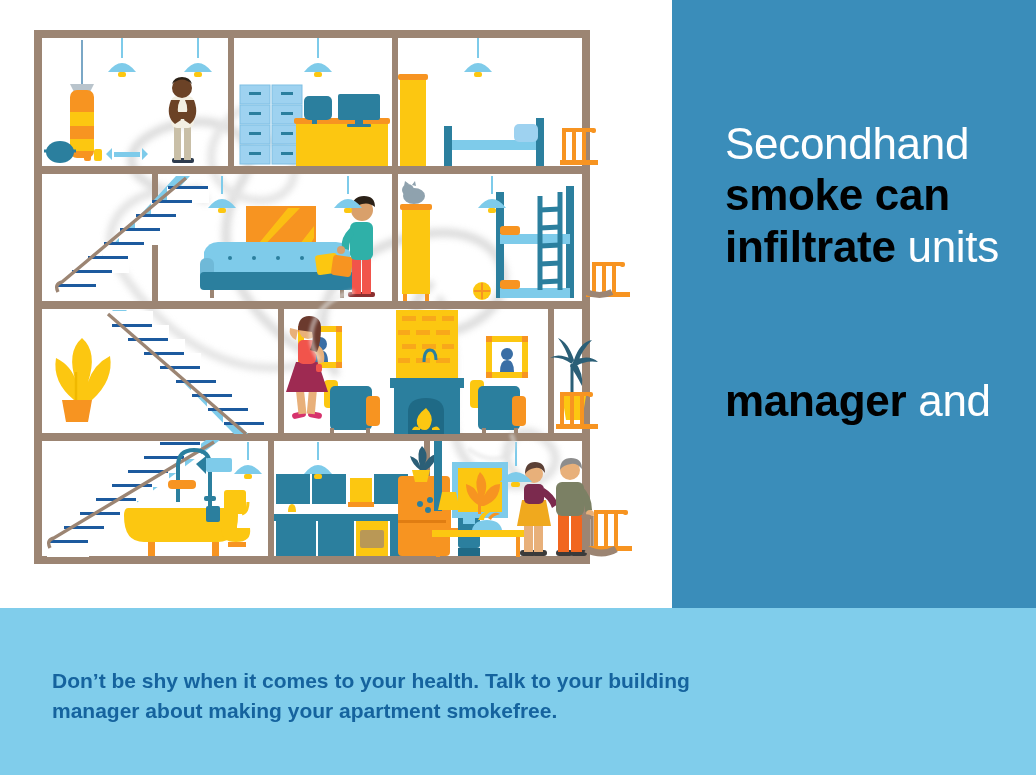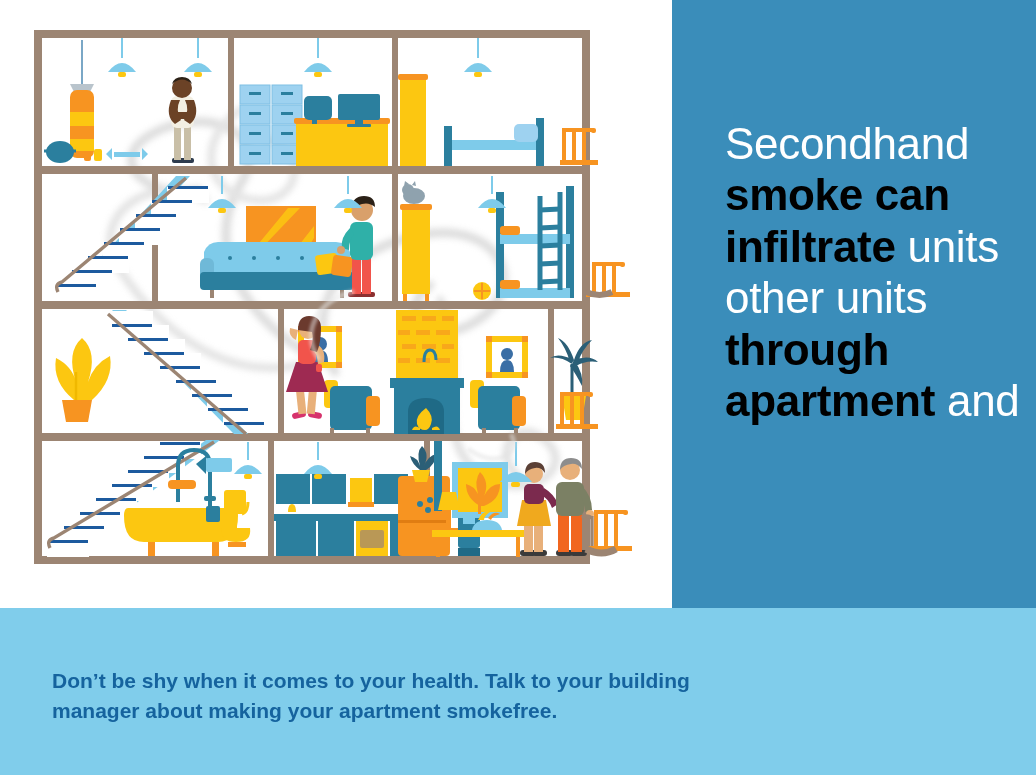--- a/index.html
+++ b/index.html
@@ -589,23 +589,23 @@
         <path d="M470,450 C498,470 520,452 512,436" fill="none" stroke="#e2e2e2" stroke-width="5" stroke-linecap="round"></path>
       </g>
     </svg>
   </div>
 
   <div id="headline-panel" data-name="headline-panel">
     <div id="headline" data-name="headline-text">
       <span data-name="headline-line-1">Secondhand</span><br>
       <span class="hl" data-name="headline-line-2">smoke can</span><br>
       <span class="hl" data-name="headline-line-3-bold">infiltrate</span><span data-name="headline-line-3-plain"> units</span><br>
-      <span data-name="headline-line-4">other units</span><br>
-      <span class="hl" data-name="headline-line-5">through</span><br>
-      <span class="hl" data-name="headline-line-6-bold">apartment</span><span data-name="headline-line-6-plain"> and</span><br>
+      <br>
+      <br>
+      <span class="hl" data-name="headline-line-6-bold">manager</span><span data-name="headline-line-6-plain"> and</span><br>
     </div>
   </div>
 
   <div id="banner" data-name="bottom-banner">
     <div id="banner-text" data-name="call-to-action-text">
       <span data-name="cta-line-1">Don’t be shy when it comes to your health. Talk to your building</span>
       <span data-name="cta-line-2">manager about making your apartment smokefree.</span>
     </div>
 
   </div>

